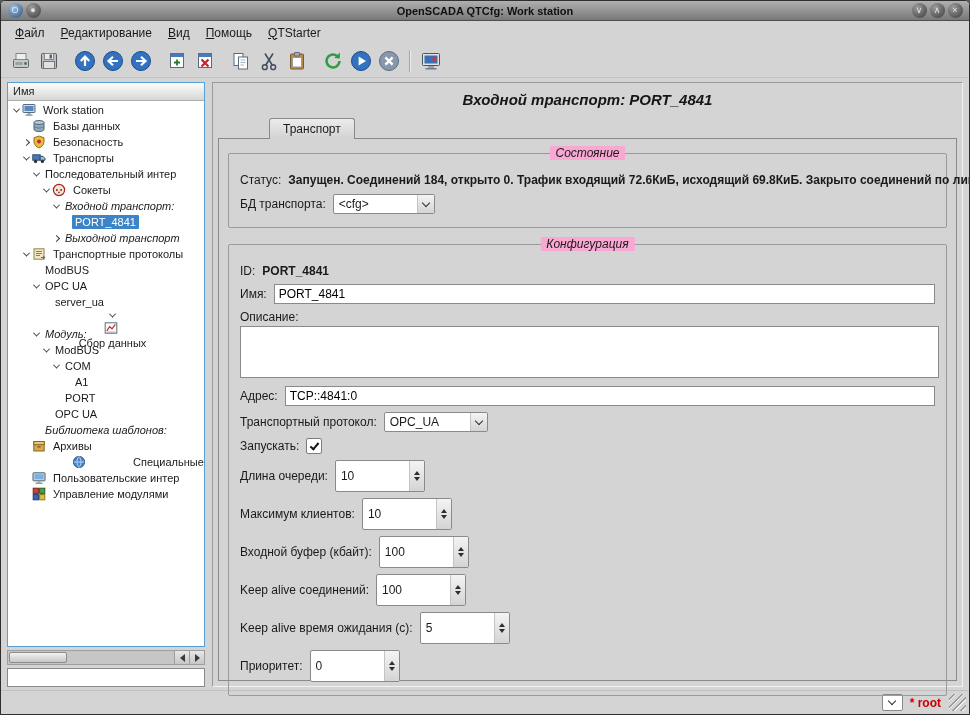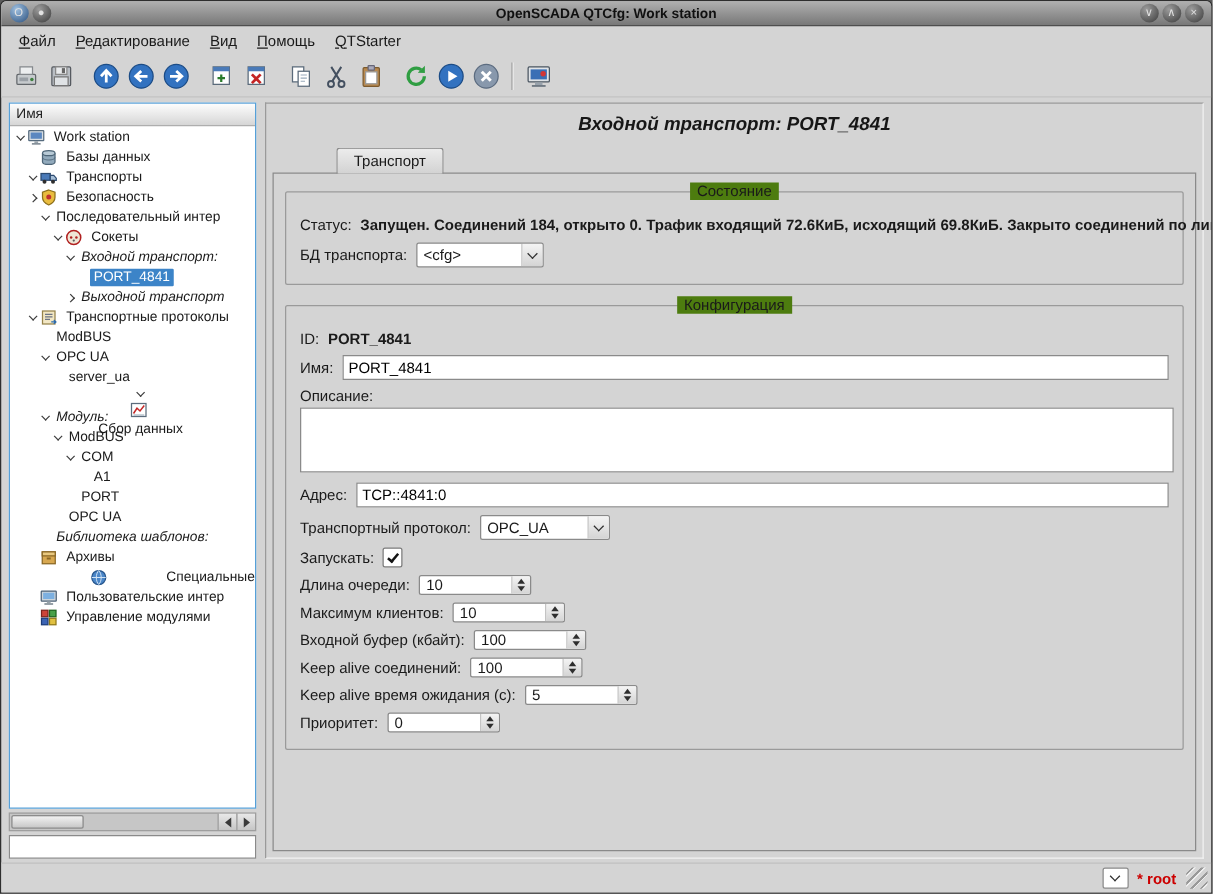--- a/index.html
+++ b/index.html
@@ -79,21 +79,21 @@
                 padding:5px 0 9px 0; color:#161616; }
   .tabbar { display:flex; padding-left:3px; }
   .tab { padding:3px 13px 3px; border:1px solid #8a8a8a; border-bottom:none;
          border-radius:3px 3px 0 0; background:linear-gradient(#ececec,#d2d2d2);
          font-size:12px; position:relative; top:1px; z-index:2;margin-left:48px; }
   .tab-page { flex:1 1 auto; border:1px solid #8a8a8a; background:#d4d4d4; padding:8px 7px; min-height:0; }
 
   .group { position:relative; border:1px solid #9a9a9a; border-radius:2px;
            margin:6px 2px 16px 2px; padding:13px 9px 7px 9px; }
   .group-title { position:absolute; top:-8px; left:50%; transform:translateX(-50%);
-                 background:#4d7c0f; padding:0 6px; font-size:12px; white-space:nowrap; }
+                 background:#f9a8d4; padding:0 6px; font-size:12px; white-space:nowrap;font-style:italic; }
   .frow { display:flex; align-items:center; margin:6px 2px; gap:7px; }
   .frow.top { align-items:flex-start; }
   .flabel { font-size:12px; white-space:nowrap; }
   .bold { font-weight:bold; }
   .fill { flex:1 1 auto; min-width:0; }
   .wrapval { line-height:15px; }
 
   .text-input { height:20px; border:1px solid #8a8a8a; background:#fff; padding:1px 4px;
                 font:12px "Liberation Sans", sans-serif; }
   .textarea { display:block; width:100%; height:52px; border:1px solid #8a8a8a; background:#fff;
@@ -106,21 +106,21 @@
 
   .combo { height:20px; background:#fff; border:1px solid #8a8a8a; border-radius:2px;
            display:flex; align-items:center; padding-left:5px; overflow:hidden; }
   .combo-value { font-size:12px; white-space:nowrap; }
   .arrow-zone { margin-left:auto; width:17px; align-self:stretch; display:flex; align-items:center;
                 justify-content:center; border-left:1px solid #c4c4c4;
                 background:linear-gradient(#f4f4f4,#d4d4d4); }
   .dn-chev { width:6px; height:6px; border-right:1.6px solid #2e2e2e; border-bottom:1.6px solid #2e2e2e;
              transform:rotate(45deg); margin-top:-3px; }
 
-  .spin { height:16px; background:#fff; border:1px solid #8a8a8a; border-radius:2px;
+  .spin { height:32px; background:#fff; border:1px solid #8a8a8a; border-radius:2px;
           display:flex; align-items:center; padding-left:5px; overflow:hidden; width:90px; }
   .spin-value { font-size:12px; }
   .spin-arrows { margin-left:auto; width:15px; align-self:stretch; display:flex; flex-direction:column;
                  align-items:center; justify-content:center; gap:2px; border-left:1px solid #c4c4c4;
                  background:linear-gradient(#f4f4f4,#d4d4d4); }
   .tri-up { width:0; height:0; border-left:3.5px solid transparent; border-right:3.5px solid transparent;
             border-bottom:4.5px solid #2e2e2e; }
   .tri-dn { width:0; height:0; border-left:3.5px solid transparent; border-right:3.5px solid transparent;
             border-top:4.5px solid #2e2e2e; }
 
@@ -315,43 +315,43 @@
                 <svg viewBox="0 0 14 14">
                   <path d="M2 3.5 V10.5 C2 11.6 4.2 12.5 7 12.5 C9.8 12.5 12 11.6 12 10.5 V3.5" fill="#92aabc" stroke="#4e6678"></path>
                   <ellipse cx="7" cy="3.5" rx="5" ry="2" fill="#b8cad6" stroke="#4e6678"></ellipse>
                   <path d="M2 7 C2 8.1 4.2 9 7 9 C9.8 9 12 8.1 12 7" fill="none" stroke="#4e6678" stroke-width="0.7"></path>
                 </svg>
               </span>
               <span class="tree-label">Базы данных</span>
             </div>
             <div class="tree-row" style="padding-left: 13px;">
               <span class="twisty">
+                <span class="chev closed"></span>
+              </span>
+              <span class="tree-icon">
+                <svg viewBox="0 0 14 14">
+                  <path d="M7 1 L12 2.8 V6.8 C12 9.8 9.6 11.9 7 13 C4.4 11.9 2 9.8 2 6.8 V2.8 Z" fill="#e9bc3f" stroke="#8e701c"></path>
+                  <circle cx="7" cy="6.5" r="2" fill="#c03030"></circle>
+                </svg>
+              </span>
+              <span class="tree-label">Безопасность</span>
+            </div>
+            <div class="tree-row" style="padding-left: 13px;">
+              <span class="twisty">
                 <span class="chev open"></span>
               </span>
               <span class="tree-icon">
                 <svg viewBox="0 0 14 14">
                   <rect x="0.8" y="3.8" width="7.4" height="5.4" fill="#4a7ab8" stroke="#2c4a70"></rect>
                   <path d="M8.2 5.3 h2.8 l2 2.2 v1.7 h-4.8 z" fill="#a8c0d8" stroke="#2c4a70"></path>
                   <circle cx="3.6" cy="10.4" r="1.6" fill="#2e2e2e"></circle>
                   <circle cx="10.4" cy="10.4" r="1.6" fill="#2e2e2e"></circle>
                 </svg>
               </span>
               <span class="tree-label">Транспорты</span>
-            </div>
-            <div class="tree-row" style="padding-left: 13px;">
-              <span class="twisty">
-                <span class="chev closed"></span>
-              </span>
-              <span class="tree-icon">
-                <svg viewBox="0 0 14 14">
-                  <path d="M7 1 L12 2.8 V6.8 C12 9.8 9.6 11.9 7 13 C4.4 11.9 2 9.8 2 6.8 V2.8 Z" fill="#e9bc3f" stroke="#8e701c"></path>
-                  <circle cx="7" cy="6.5" r="2" fill="#c03030"></circle>
-                </svg>
-              </span>
-              <span class="tree-label">Безопасность</span>
             </div>
             <div class="tree-row" style="padding-left: 23px;">
               <span class="twisty">
                 <span class="chev open"></span>
               </span>
               <span class="tree-label">Последовательный интер</span>
             </div>
             <div class="tree-row" style="padding-left: 33px;">
               <span class="twisty">
                 <span class="chev open"></span>

